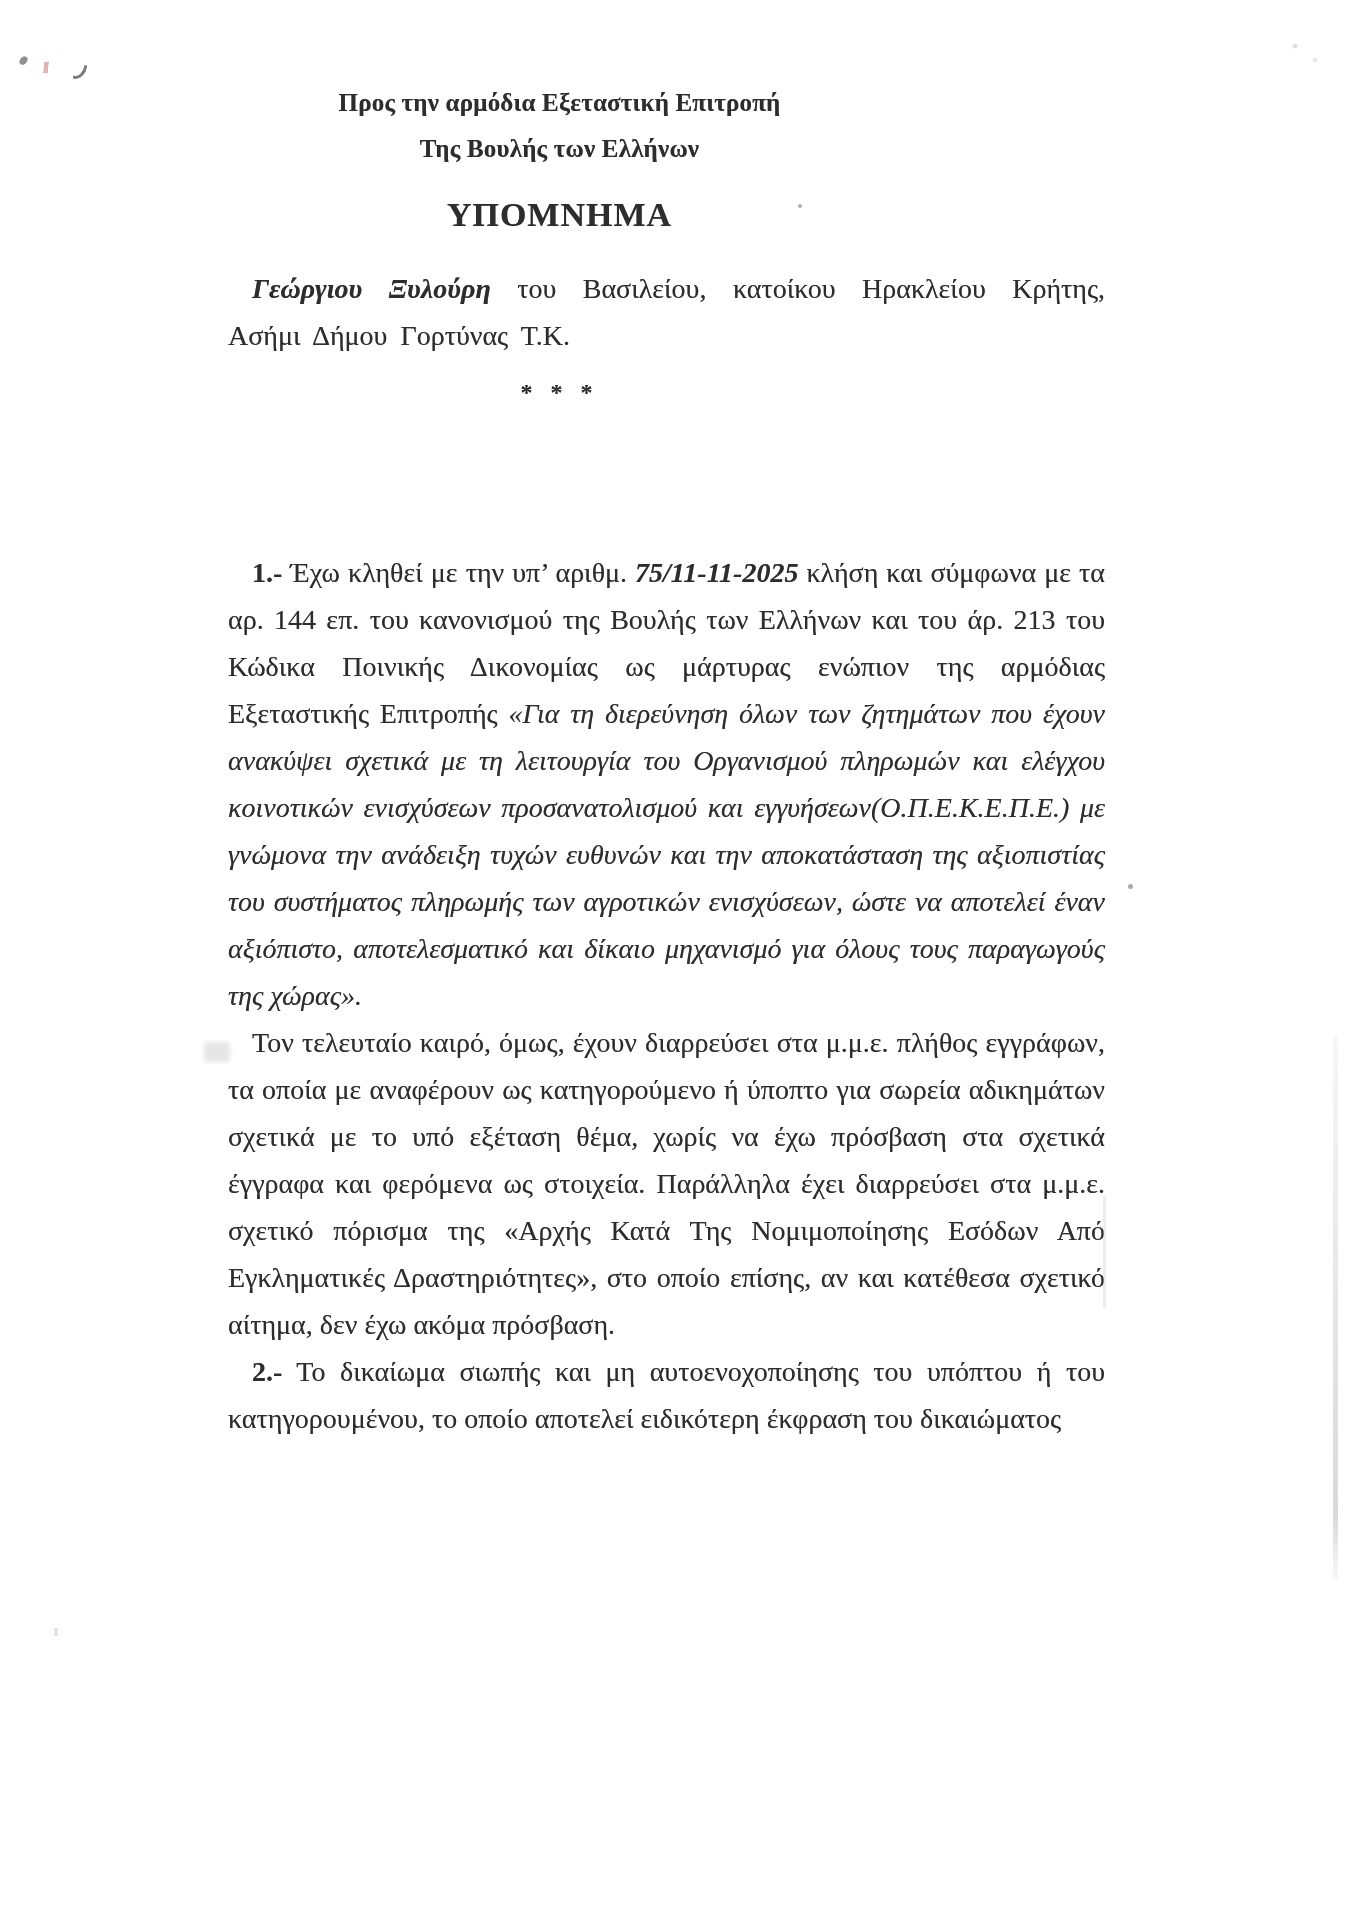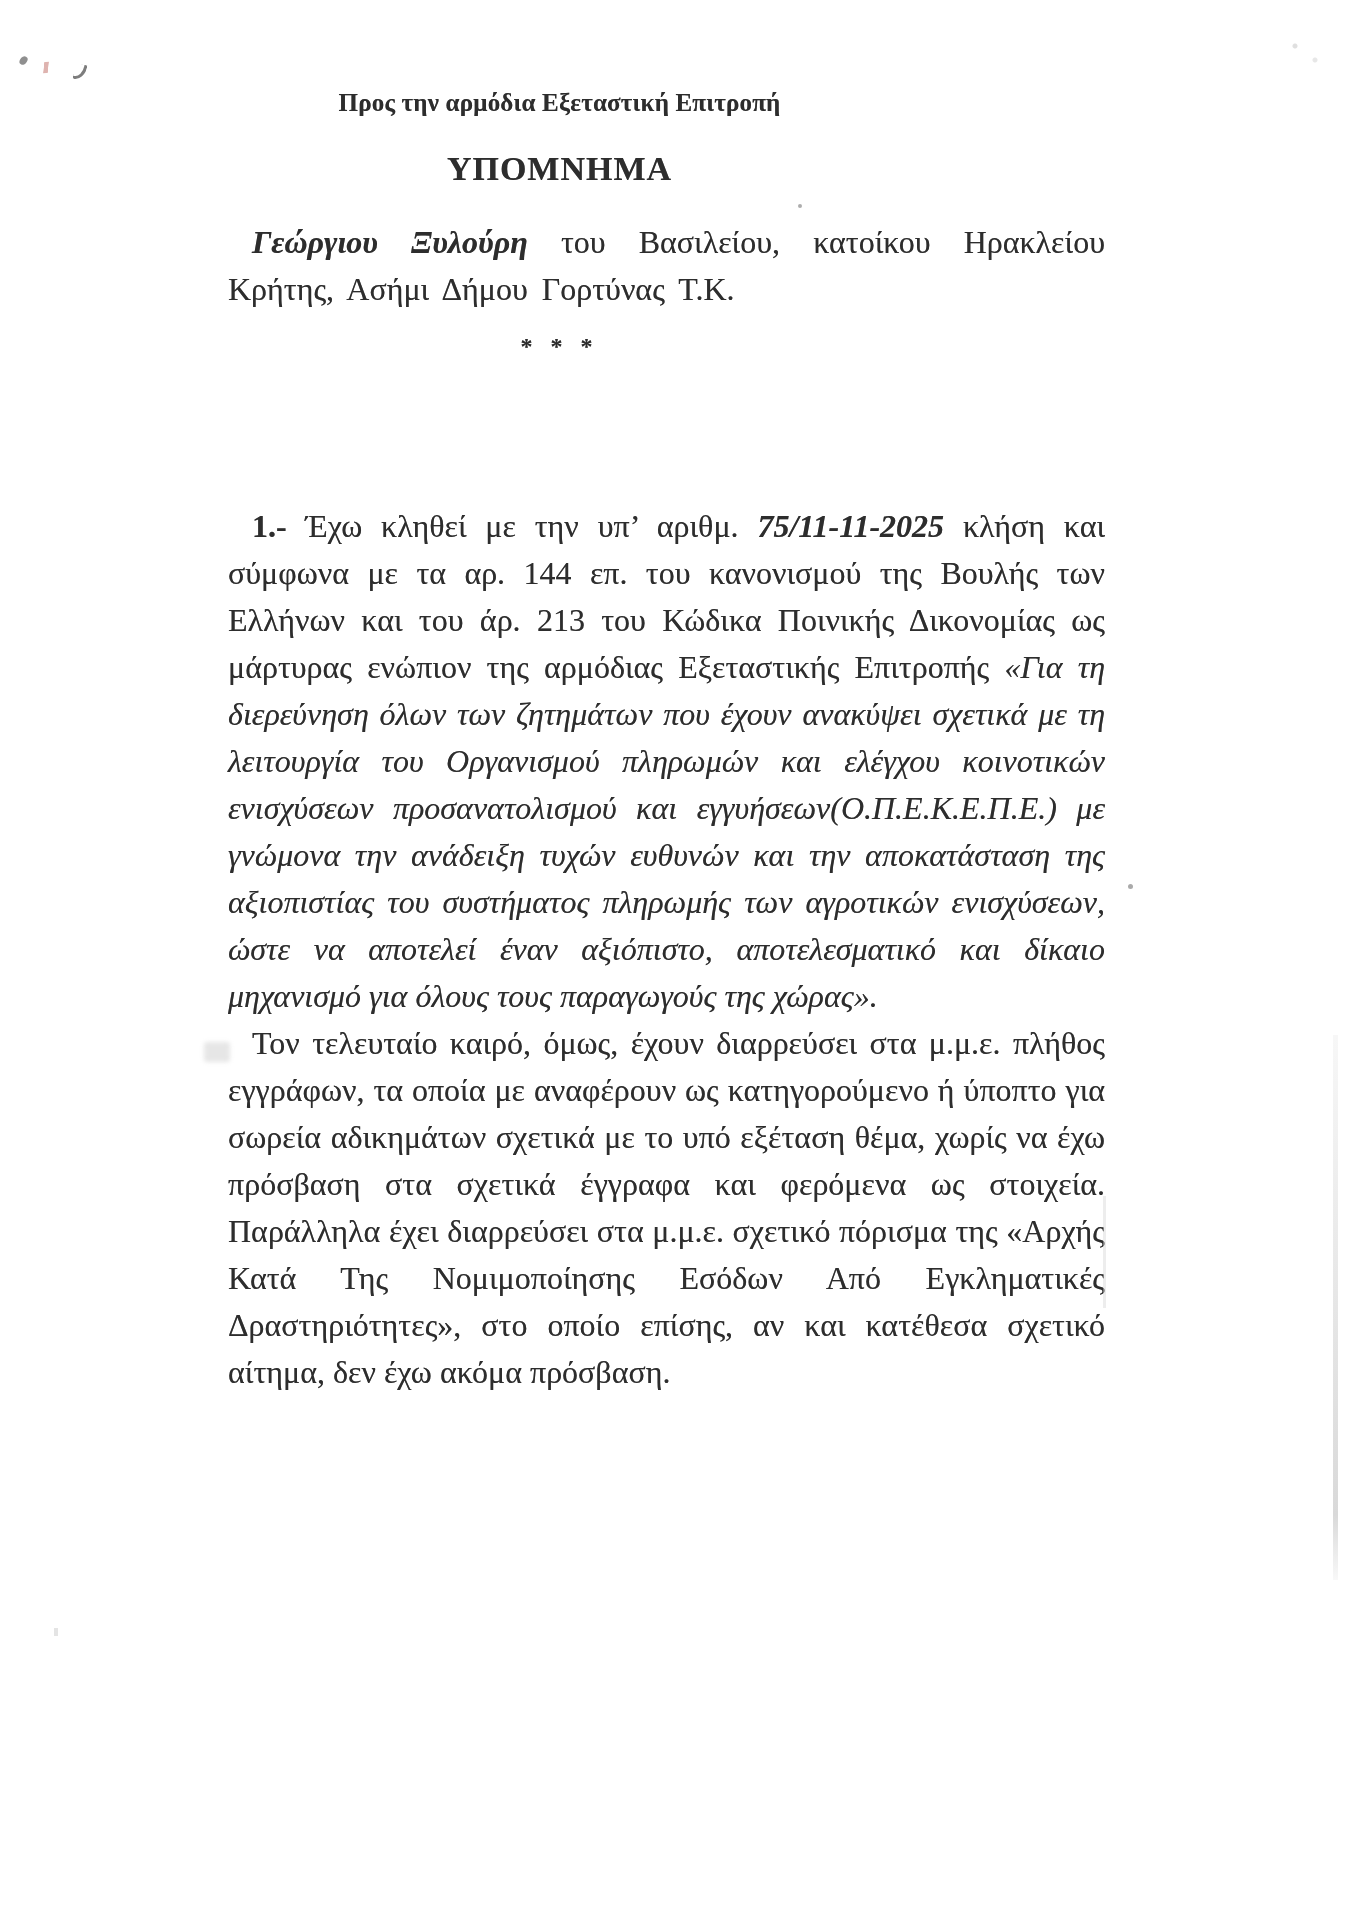--- a/index.html
+++ b/index.html
@@ -36,21 +36,21 @@
   }
   .doc-title {
     text-align: center;
     margin-right: 214px;
     margin-top: 20px;
     font-size: 34px;
     line-height: 46px;
     letter-spacing: 1px;
   }
   .para {
-    font-size: 32px;
+    font-size: 28px;
     line-height: 47px;
     text-align: justify;
     text-indent: 24px;
   }
   .author {
     margin-top: 27px;
     word-spacing: 6px;
   }
   .separator {
     text-align: center;
@@ -118,32 +118,34 @@
 </style>
 </head>
 <body>
 
 <div class="page">
 
   <div class="content">
 
     <div>
       <p class="center-line bold">Προς την αρμόδια Εξεταστική Επιτροπή</p>
+      <p class="center-line bold">Της Βουλής των Ελλήνων</p>
     </div>
 
     <p class="doc-title bold">ΥΠΟΜΝΗΜΑ</p>
 
     <p class="para author"><span class="bold-italic">Γεώργιου Ξυλούρη</span><span> του Βασιλείου, κατοίκου Ηρακλείου Κρήτης, Ασήμι Δήμου Γορτύνας Τ.Κ.</span></p>
 
     <p class="separator bold">* * *</p>
 
     <p class="para para-1"><span class="bold">1.-</span><span> Έχω κληθεί με την υπ’ αριθμ. </span><span class="bold-italic">75/11-11-2025</span><span> κλήση και σύμφωνα με τα αρ. 144 επ. του κανονισμού της Βουλής των Ελλήνων και του άρ. 213 του Κώδικα Ποινικής Δικονομίας ως μάρτυρας ενώπιον της αρμόδιας Εξεταστικής Επιτροπής </span><span class="italic">«Για τη διερεύνηση όλων των ζητημάτων που έχουν ανακύψει σχετικά με τη λειτουργία του Οργανισμού πληρωμών και ελέγχου κοινοτικών ενισχύσεων προσανατολισμού  και εγγυήσεων(Ο.Π.Ε.Κ.Ε.Π.Ε.) με γνώμονα την ανάδειξη τυχών ευθυνών και την αποκατάσταση της αξιοπιστίας του συστήματος πληρωμής των αγροτικών ενισχύσεων, ώστε να αποτελεί έναν αξιόπιστο, αποτελεσματικό και δίκαιο μηχανισμό για όλους τους παραγωγούς της χώρας».</span></p>
 
     <p class="para">Τον τελευταίο καιρό, όμως, έχουν διαρρεύσει στα μ.μ.ε. πλήθος εγγράφων, τα οποία με αναφέρουν ως κατηγορούμενο ή ύποπτο για σωρεία αδικημάτων σχετικά με το υπό εξέταση θέμα, χωρίς να έχω πρόσβαση στα σχετικά έγγραφα και φερόμενα ως στοιχεία. Παράλληλα έχει διαρρεύσει στα μ.μ.ε. σχετικό πόρισμα της «Αρχής Κατά Της Νομιμοποίησης Εσόδων Από Εγκληματικές Δραστηριότητες», στο οποίο επίσης, αν και κατέθεσα σχετικό αίτημα, δεν έχω ακόμα πρόσβαση.</p>
 
+    <p class="para"><span class="bold">2.-</span><span> Το δικαίωμα σιωπής και μη αυτοενοχοποίησης του υπόπτου ή του κατηγορουμένου, το οποίο αποτελεί ειδικότερη έκφραση του δικαιώματος</span></p>
 
   </div>
 
   <div class="artifact speck-dark-1"></div>
   <div class="artifact speck-red"></div>
   <div class="artifact speck-dark-2"></div>
   <div class="artifact dot-1"></div>
   <div class="artifact dot-2"></div>
   <div class="artifact smudge-left"></div>
   <div class="artifact edge-line-right"></div>

